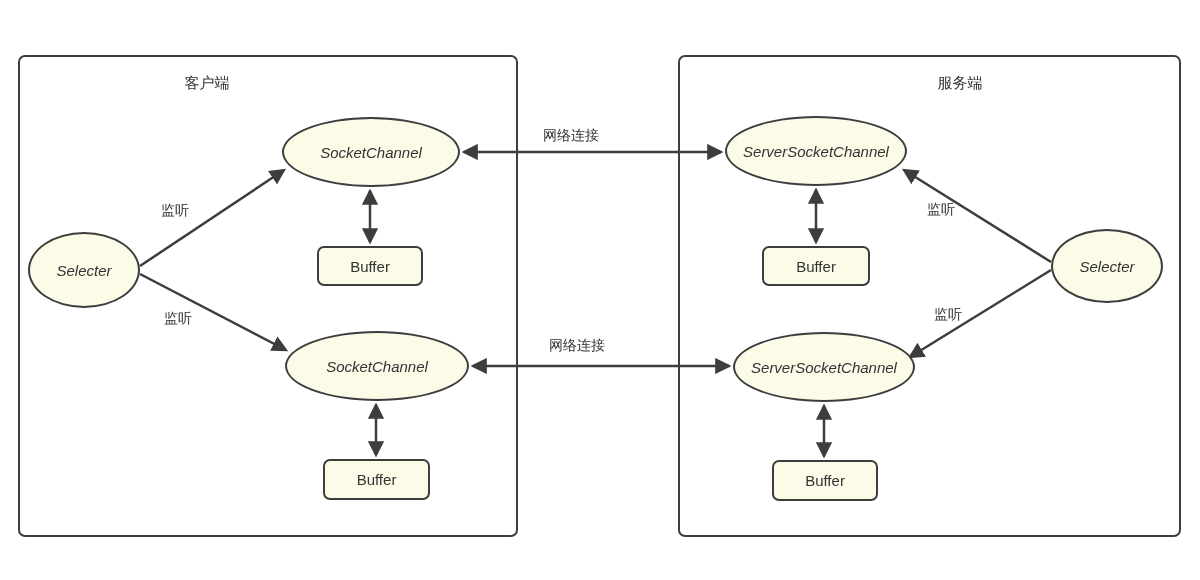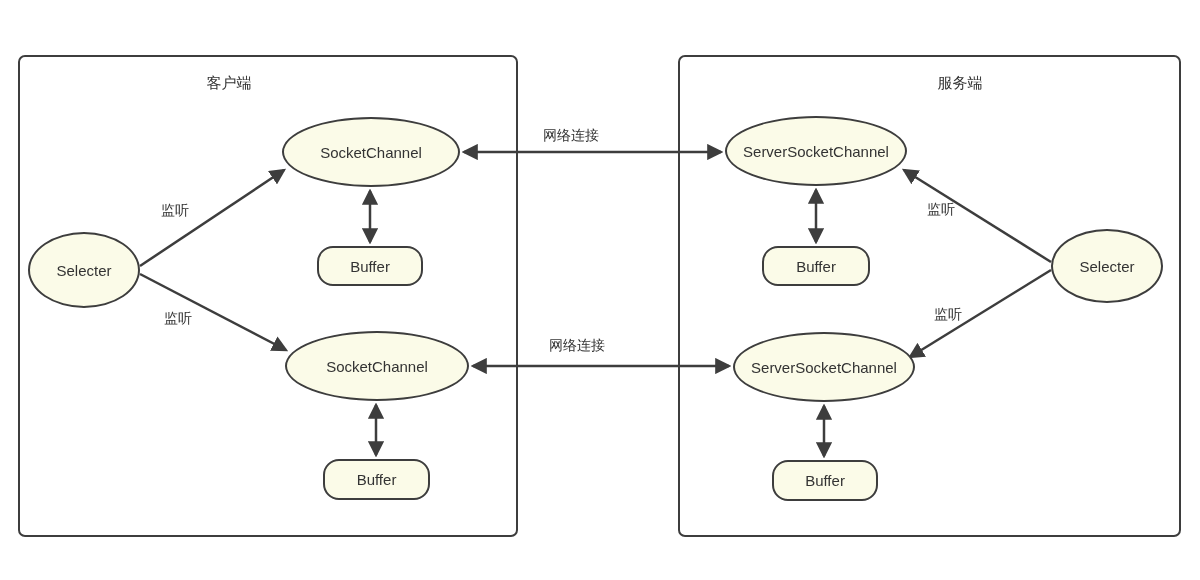--- a/index.html
+++ b/index.html
@@ -19,29 +19,29 @@
   .group-box{
     position:absolute;border:2.5px solid var(--stroke);border-radius:7px;
     background:transparent;z-index:0;
   }
   .client-box{left:18px;top:55px;width:496px;height:478px;}
   .server-box{left:678px;top:55px;width:499px;height:478px;}
   .group-title{
     position:absolute;z-index:3;font-size:15px;color:var(--text);
     width:110px;text-align:center;
   }
-  .client-title{left:174px;top:74px;}
+  .client-title{left:152px;top:74px;}
   .server-title{left:905px;top:74px;}
   .node{
     position:absolute;z-index:2;display:flex;align-items:center;justify-content:center;
     background:var(--node-fill);border:2.5px solid var(--stroke);
     font-size:15px;color:var(--text);box-sizing:border-box;text-align:center;
   }
-  .ellipse{border-radius:50%;}
-  .rect{border-radius:16px;}
+  .ellipse{border-radius:50%;font-style:italic;}
+  .rect{border-radius:7px;}
   .client-selector{left:28px;top:232px;width:112px;height:76px;}
   .client-channel-top{left:282px;top:117px;width:178px;height:70px;}
   .client-buffer-top{left:317px;top:246px;width:106px;height:40px;}
   .client-channel-bottom{left:285px;top:331px;width:184px;height:70px;}
   .client-buffer-bottom{left:323px;top:459px;width:107px;height:41px;}
   .server-channel-top{left:725px;top:116px;width:182px;height:70px;}
   .server-buffer-top{left:762px;top:246px;width:108px;height:40px;}
   .server-channel-bottom{left:733px;top:332px;width:182px;height:70px;}
   .server-buffer-bottom{left:772px;top:460px;width:106px;height:41px;}
   .server-selector{left:1051px;top:229px;width:112px;height:74px;}

